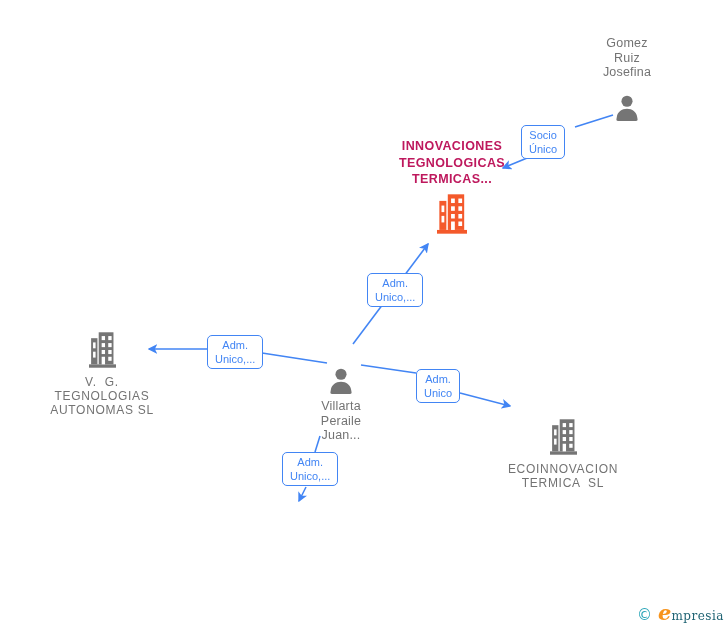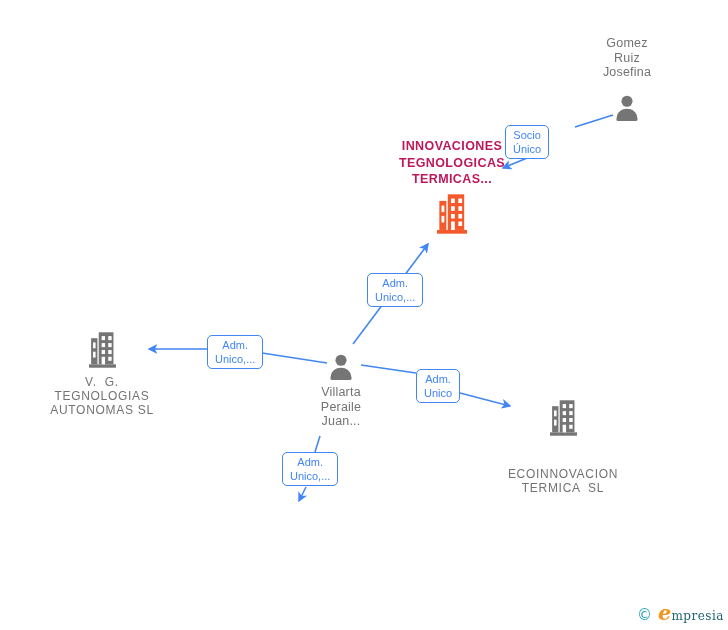--- a/index.html
+++ b/index.html
@@ -110,48 +110,48 @@
 
   <div class="node company accent name-above" style="left:387px; top:138px; width:130px;">
     <div class="name">INNOVACIONES
 TEGNOLOGICAS
 TERMICAS...</div>
     <svg class="icon" width="30" height="40">
         <use href="#ic-building"></use>
       </svg>
   </div>
 
-  <div class="node person" style="left:291px; top:354px; width:100px;">
+  <div class="node person" style="left:291px; top:368px; width:100px;">
     <svg class="icon" width="28" height="26">
         <use href="#ic-person"></use>
       </svg>
     <div class="name">Villarta
 Peraile
 Juan...</div>
   </div>
 
   <div class="node company" style="left:42px; top:332px; width:120px;justify-content:center;">
     <svg class="icon" width="27" height="36">
         <use href="#ic-building"></use>
       </svg>
     <div class="name">V.  G.
 TEGNOLOGIAS
 AUTONOMAS SL</div>
   </div>
 
-  <div class="node company" style="left:503px; top:400px; width:120px;gap:24px;">
+  <div class="node company" style="left:503px; top:419px; width:120px;">
     <svg class="icon" width="27" height="36">
         <use href="#ic-building"></use>
       </svg>
     <div class="name">ECOINNOVACION
 TERMICA  SL</div>
   </div>
 
 
-  <div class="edge-label" style="left:505px; top:125px;">Socio
+  <div class="edge-label" style="left:521px; top:125px;">Socio
 Único</div>
   <div class="edge-label" style="left:367px; top:273px;">Adm.
 Unico,...</div>
   <div class="edge-label" style="left:207px; top:335px;">Adm.
 Unico,...</div>
   <div class="edge-label" style="left:416px; top:369px;">Adm.
 Unico</div>
   <div class="edge-label" style="left:282px; top:452px;">Adm.
 Unico,...</div>
 

